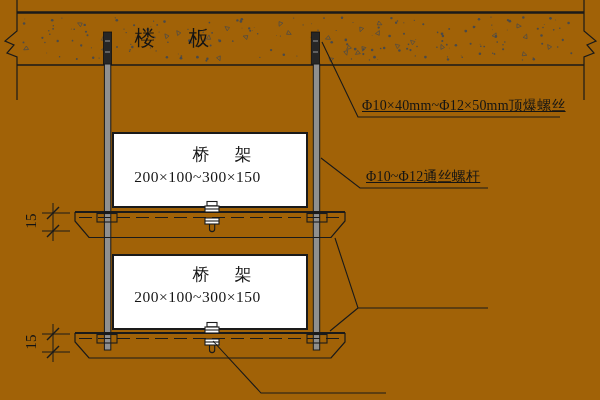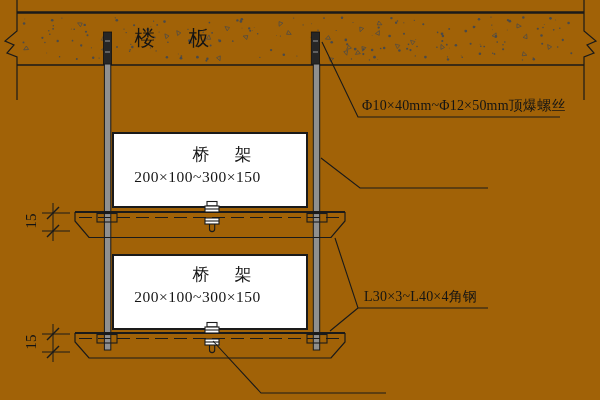--- a/index.html
+++ b/index.html
@@ -3,21 +3,21 @@
 <meta charset="utf-8">
 <style>
   html,body{margin:0;padding:0;background:#fff;}
   #stage{position:relative;width:600px;height:400px;background:#a16207;overflow:hidden;
          font-family:"Liberation Serif","DejaVu Serif",serif;}
   #linework{position:absolute;left:0;top:0;}
   .txt{position:absolute;color:#141414;white-space:nowrap;line-height:1.15;}
   .slab-label{font-size:21px;letter-spacing:6px;width:130px;text-align:center;}
   .tray-title{font-size:17px;letter-spacing:4px;width:222px;text-align:center;}
   .tray-size{font-size:15.5px;width:169px;text-align:center;letter-spacing:0.5px;}
-  .callout{font-size:14px;letter-spacing:0.2px;}
+  .callout{font-size:14px;letter-spacing:0.2px;text-decoration:underline;}
   .dim{font-size:15px;width:34px;height:26px;display:flex;align-items:center;justify-content:center;
        transform:rotate(-90deg);}
 </style>
 </head>
 <body>
 
 <div id="stage">
 
   <svg id="linework" width="600" height="400" viewBox="0 0 600 400">
 
@@ -314,18 +314,18 @@
 
   <div class="txt slab-label" style="left:110px;top:26px;">楼　板</div>
 
   <div class="txt tray-title" style="left:113px;top:145px;">桥　架</div>
   <div class="txt tray-size" style="left:113px;top:168px;">200×100~300×150</div>
 
   <div class="txt tray-title" style="left:113px;top:265px;">桥　架</div>
   <div class="txt tray-size" style="left:113px;top:288px;">200×100~300×150</div>
 
   <div class="txt callout" style="left:362px;top:98px;">Φ10×40mm~Φ12×50mm顶爆螺丝</div>
-  <div class="txt callout" style="left:364px;top:289px;">L30×3~L40×4角钢</div>
+  <div class="txt callout" style="left:366px;top:169px;">Φ10~Φ12通丝螺杆</div>
 
   <div class="txt dim" style="left:15px;top:208px;">15</div>
   <div class="txt dim" style="left:15px;top:329px;">15</div>
 
 </div>
 
 </body></html>

